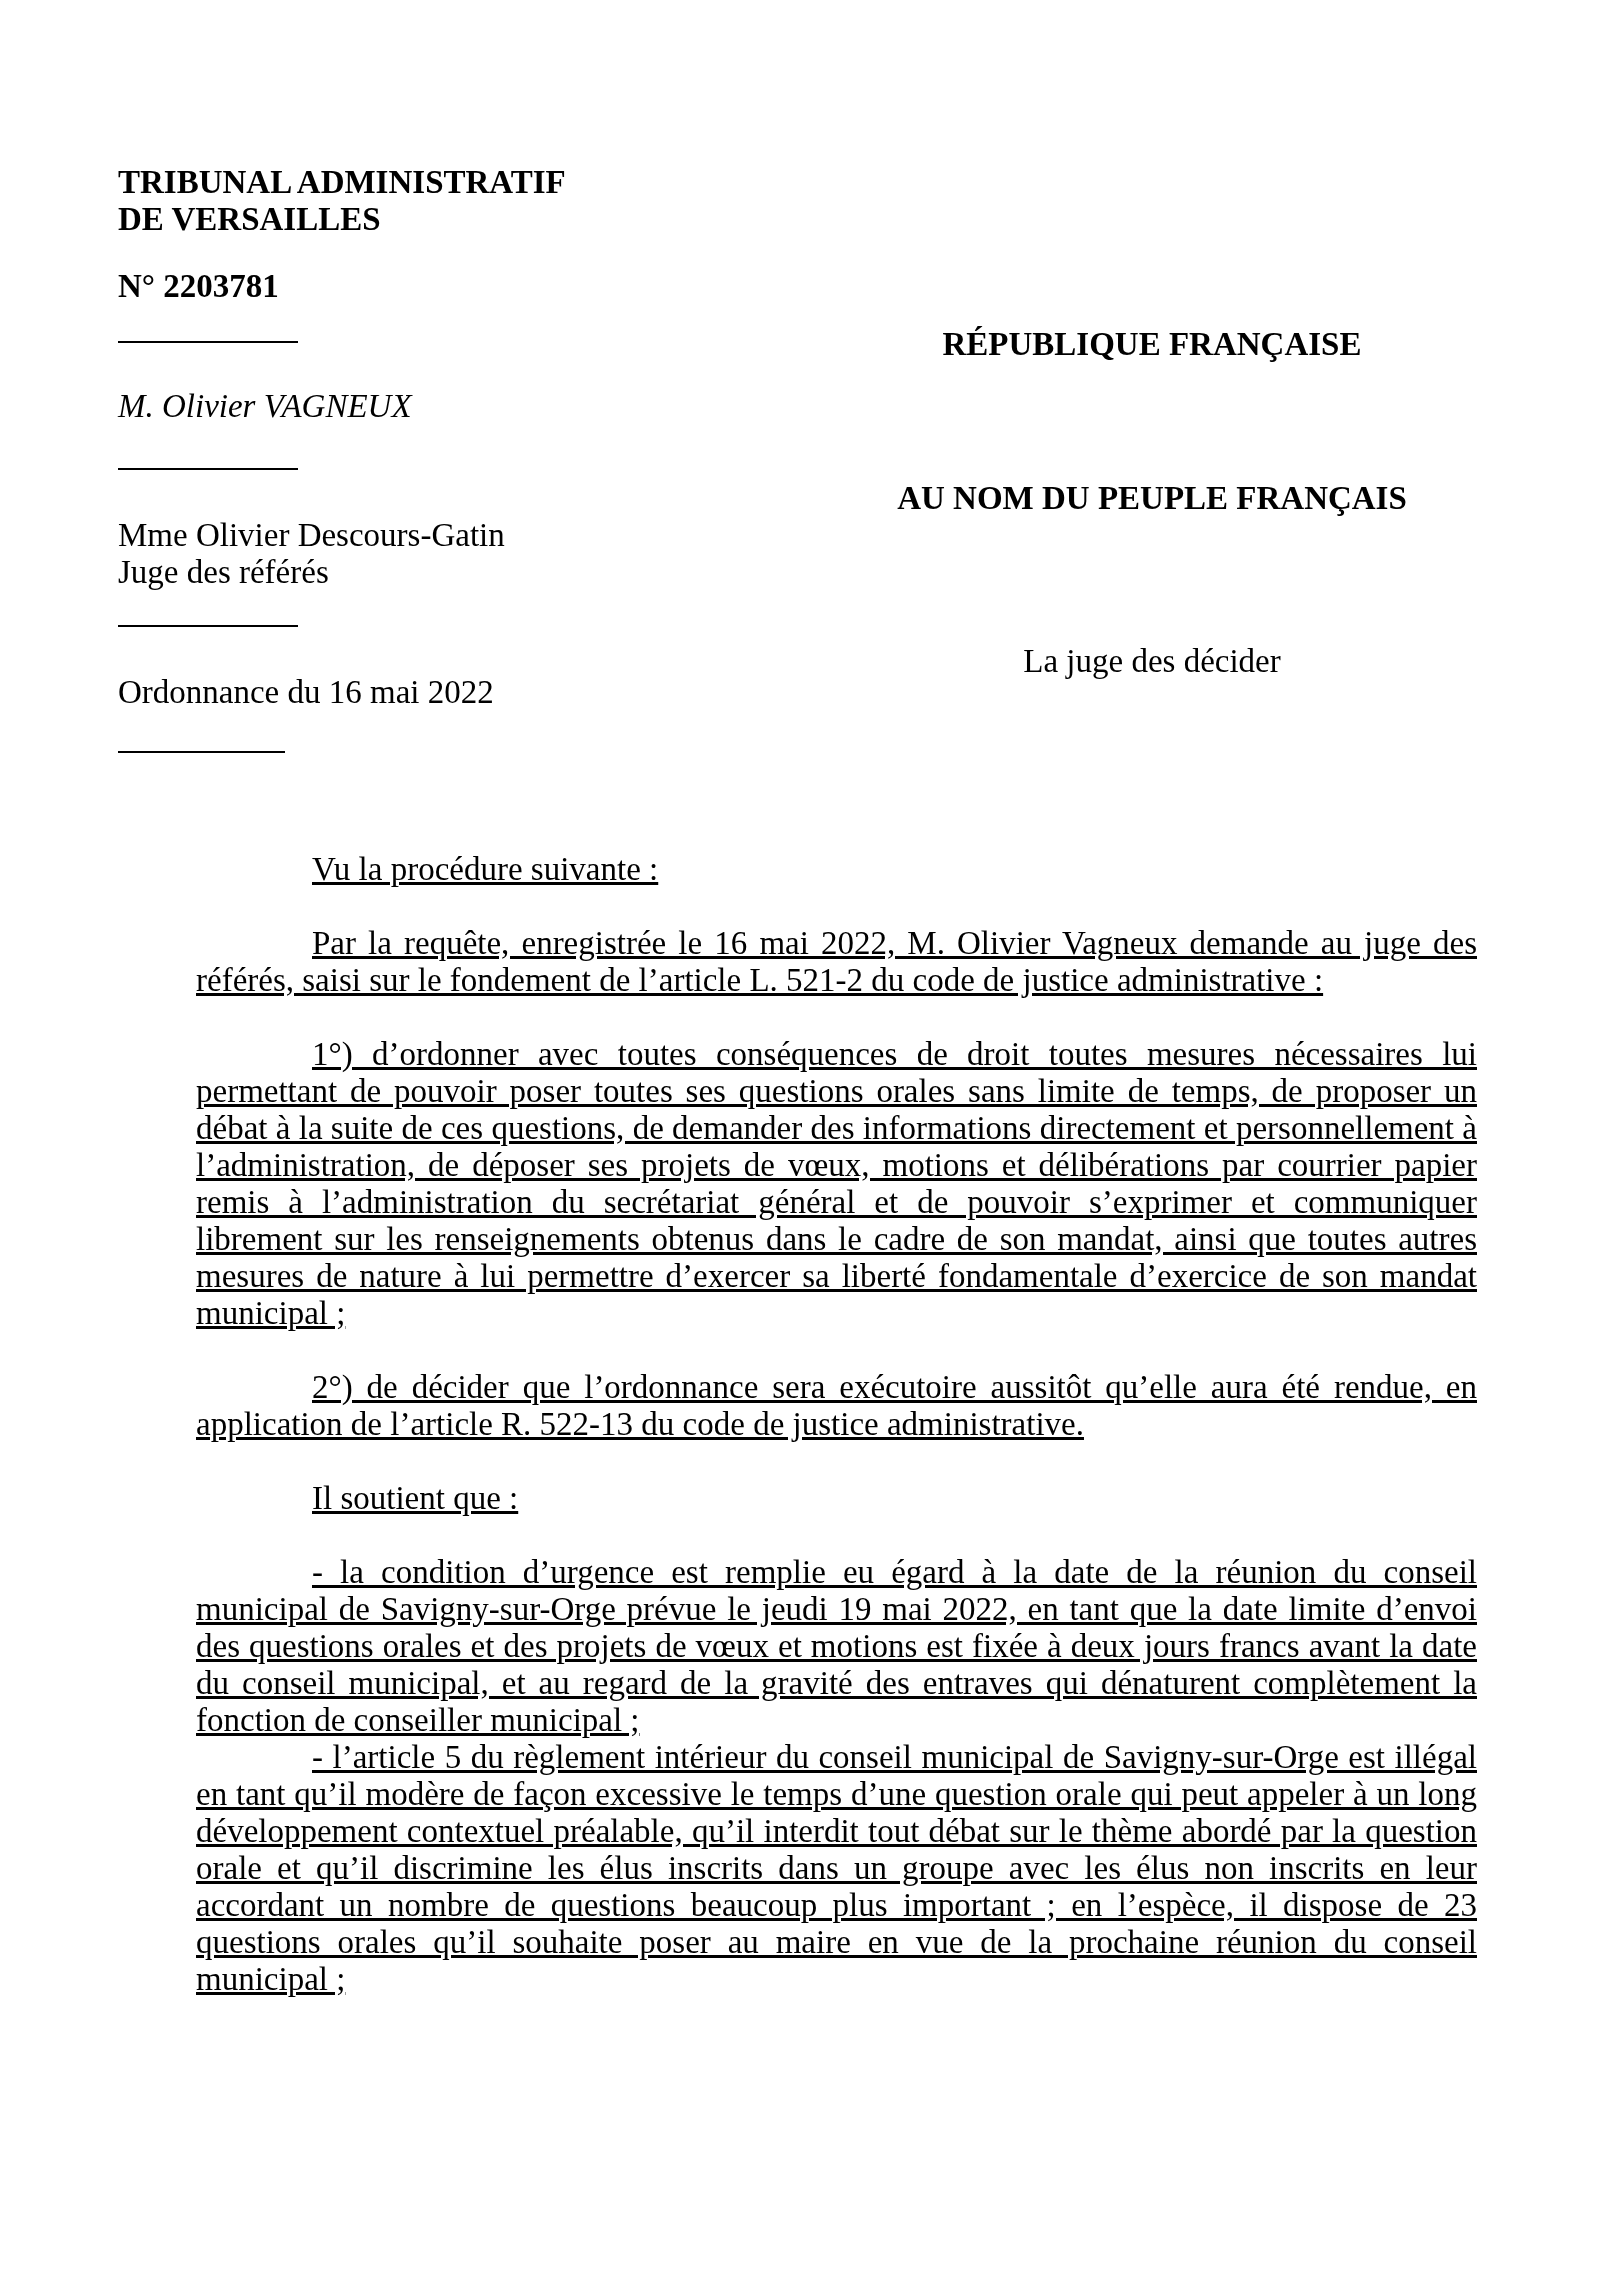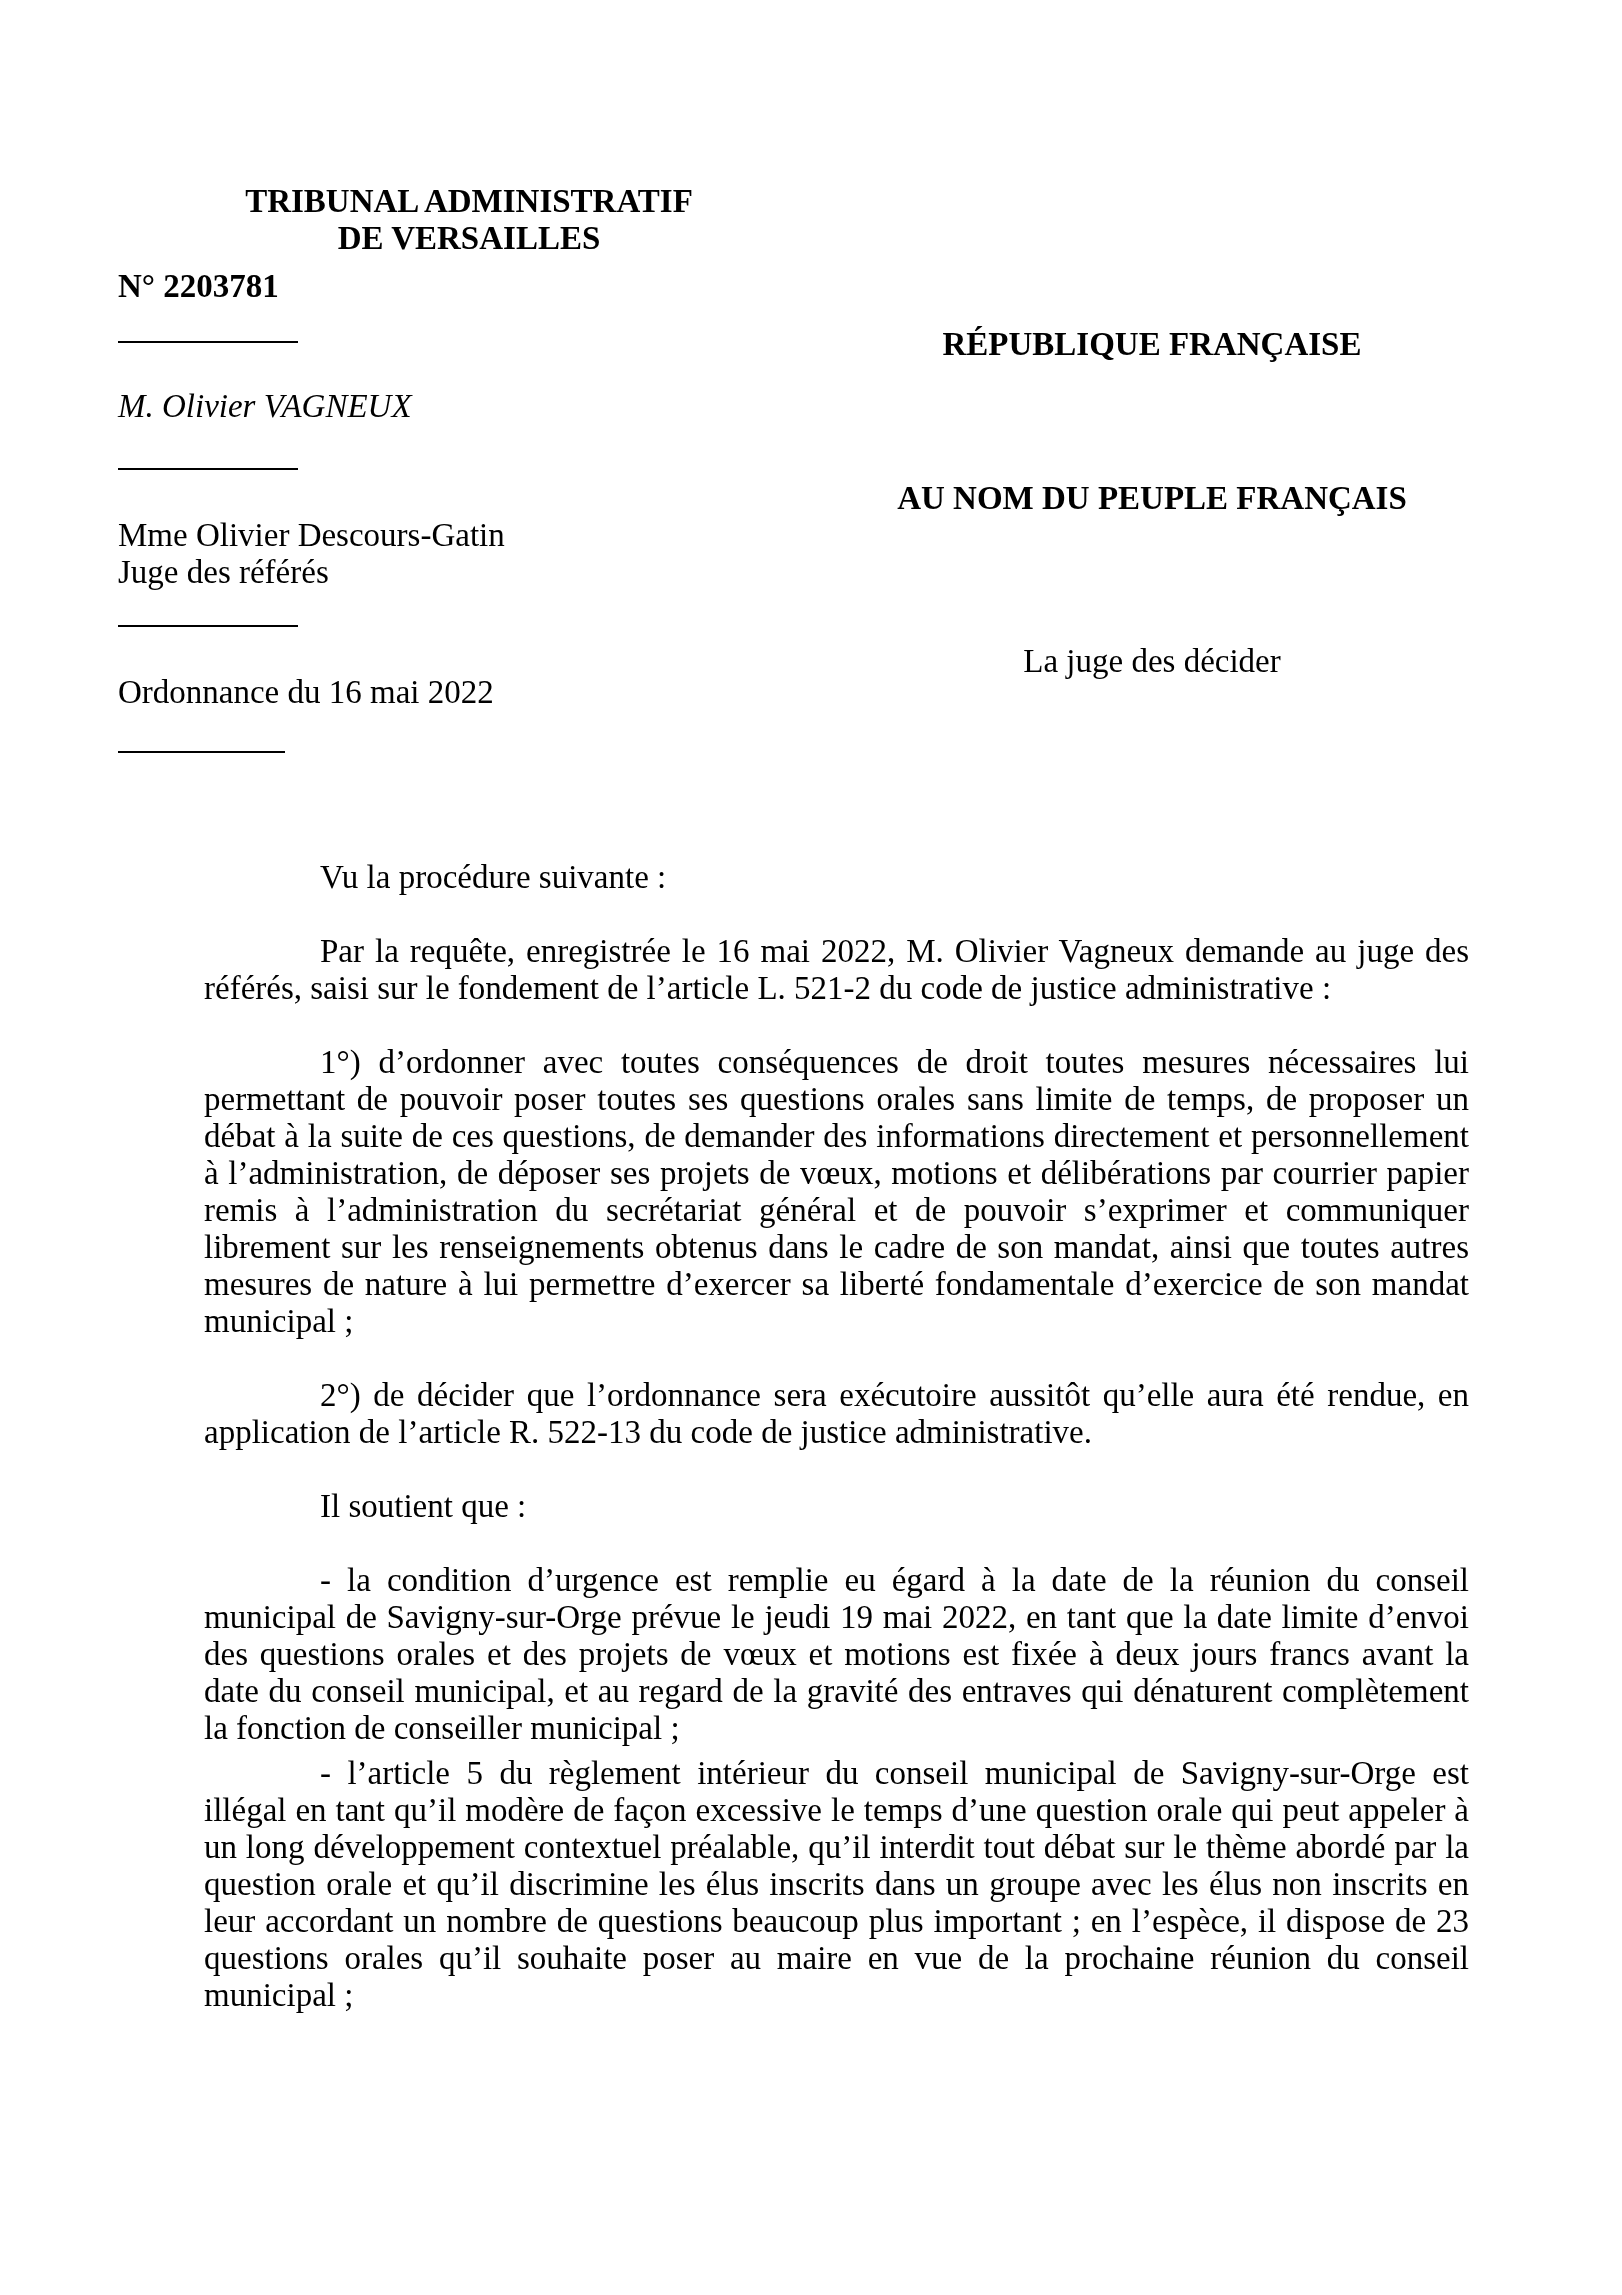--- a/index.html
+++ b/index.html
@@ -17,25 +17,24 @@
     color: #000000;
     font-family: "Liberation Serif", "DejaVu Serif", serif;
     font-size: 33px;
     line-height: 37px;
     overflow: hidden;
   }
   .abs { position: absolute; }
 
   
   .court-title {
-    left: 132px; top: 164px; width: 674px;
-    text-align: center;
+    left: 118px; top: 164px; width: 674px;
+    text-align: left;
     font-weight: bold;
     line-height: 37px;
-    margin-top: 19px;
   }
   .case-number { left: 118px; top: 268px; font-weight: bold; }
   .rule {
     left: 118px; width: 180px; height: 0;
     border: 0; border-top: 2px solid #000;
     margin: 0; padding: 0;
   }
   .rule-1 { top: 341px; }
   .rule-2 { top: 468px; }
   .rule-3 { top: 625px; }
@@ -48,23 +47,24 @@
   .right-col { left: 815px; width: 674px; text-align: center; }
   .republic { top: 326px; font-weight: bold; }
   .in-name { top: 480px; font-weight: bold; }
   .deciding-judge { top: 643px; }
 
   
   .body-text {
     left: 196px; top: 851px; width: 1281px;
   }
   .para {
-    margin: 8px;
+    margin: 0;
     text-indent: 116px;
     text-align: justify;
+    text-decoration: underline;
   }
   .para.gap { margin-bottom: 37px; }
 </style>
 </head>
 <body>
 
 <div class="page">
 
   <header>
 

